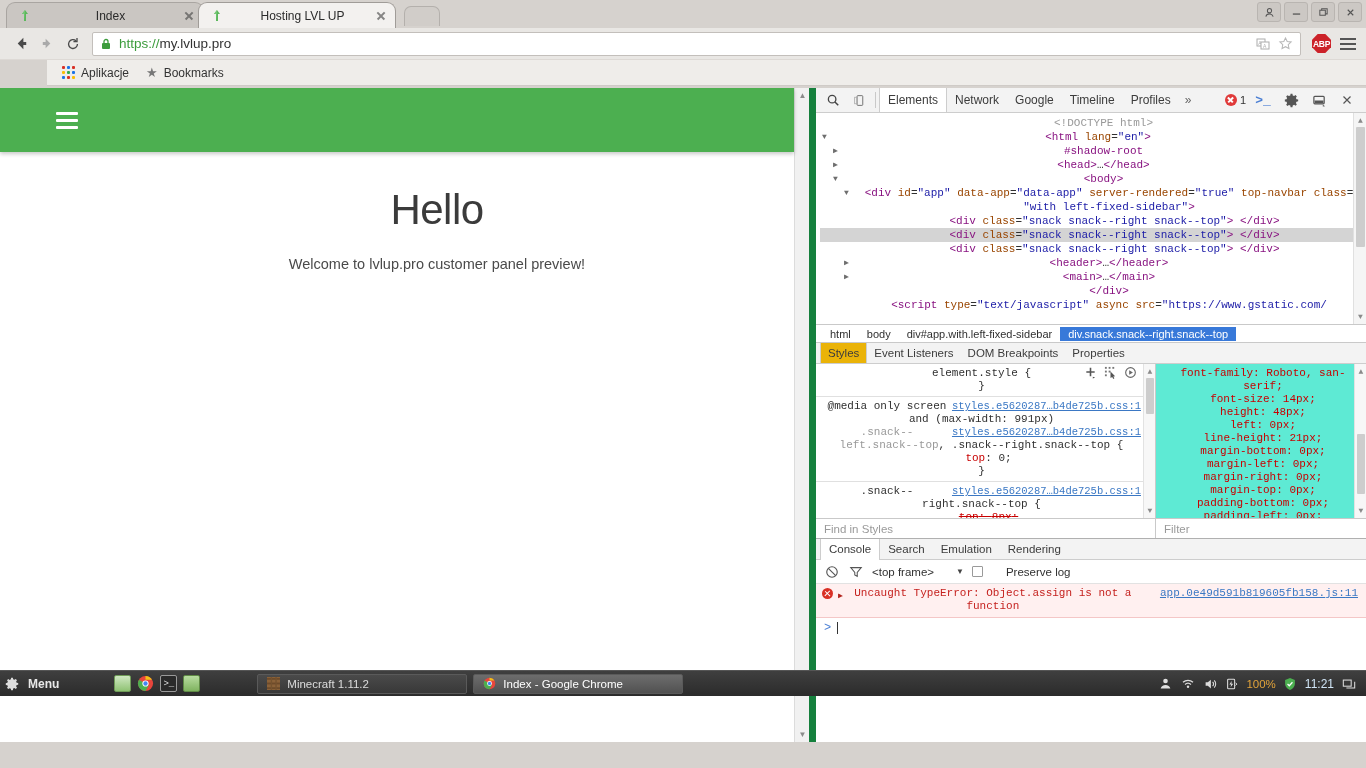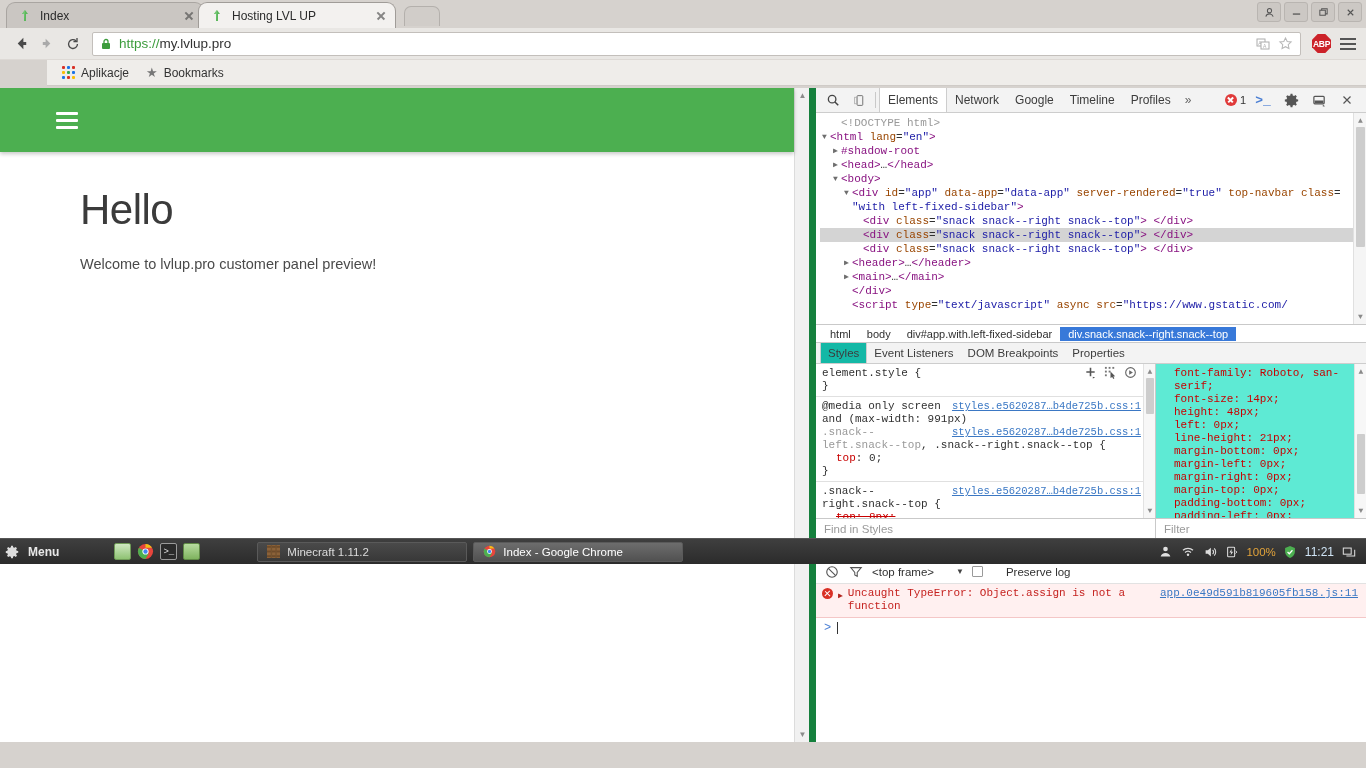--- a/index.html
+++ b/index.html
@@ -1,21 +1,21 @@
 <!DOCTYPE html>
 <html><head>
 <meta charset="utf-8">
 <style>
   * { box-sizing: border-box; margin: 0; padding: 0; }
   html, body {
     width: 1366px; height: 768px; overflow: hidden;
     font-family: "Liberation Sans", sans-serif;
     background: #d6d2ce;
   }
-  .screen { position: relative; width: 1366px; height: 564px; }
+  .screen { position: relative; width: 1366px; height: 696px; text-align: center; }
 
   
   .chrome-window {
     position: absolute; left: 0; top: 0; width: 1366px; height: 742px;
     background: #d6d2ce;
   }
 
   
   .tabstrip {
     position: relative; height: 28px; background: #d6d2ce;
@@ -186,21 +186,21 @@
   }
   .crumb { padding: 1px 8px; color: #303030; }
   .crumb.active { background: #3879d9; color: #fff; }
 
   
   .dt-stylesbar {
     flex: 0 0 20px; display: flex; align-items: center;
     background: #f3f3f3; border-bottom: 1px solid #cdcdcd; padding-left: 4px;
   }
   .st-tab { padding: 0 7px; height: 19px; line-height: 19px; font-size: 11.5px; color: #3c3c3c; }
-  .st-tab.active { background: #14b8a6; border-left: 1px solid #cdcdcd; border-right: 1px solid #cdcdcd; height: 20px; line-height:20px;}
+  .st-tab.active { background: #eab308; border-left: 1px solid #cdcdcd; border-right: 1px solid #cdcdcd; height: 20px; line-height:20px;}
   .dt-panes { flex: 1 1 auto; display: flex; min-height: 0; }
   .pane-left { flex: 0 0 340px; display: flex; flex-direction: column; border-right: 1px solid #c9c9c9; min-height: 0; }
   .pane-right { flex: 1 1 auto; display: flex; flex-direction: column; min-height: 0; }
   .css-scroll { position: relative; flex: 1 1 auto; overflow: hidden;
     font-family: "Liberation Mono", monospace; font-size: 11px; line-height: 13px; }
   .rule { padding: 3px 14px 3px 6px; border-bottom: 1px solid #e0e0e0; position: relative; }
   .rule .src { color: #3b78c4; text-decoration: underline; float: right; font-size: 10.5px; }
   .sel-txt { color: #303030; }
   .sel-dim { color: #999; }
   .prop { color: #c80000; }

